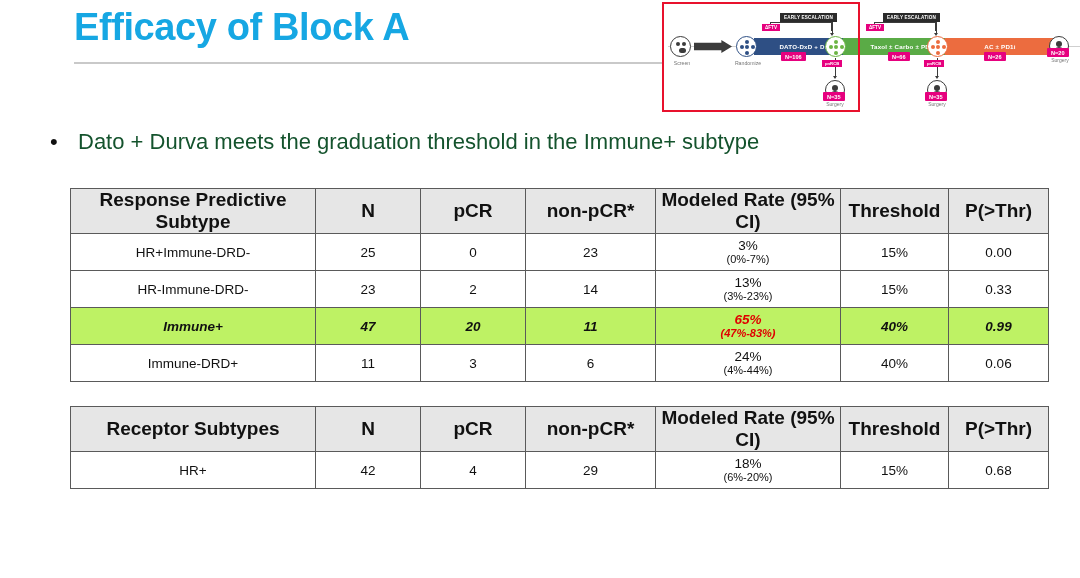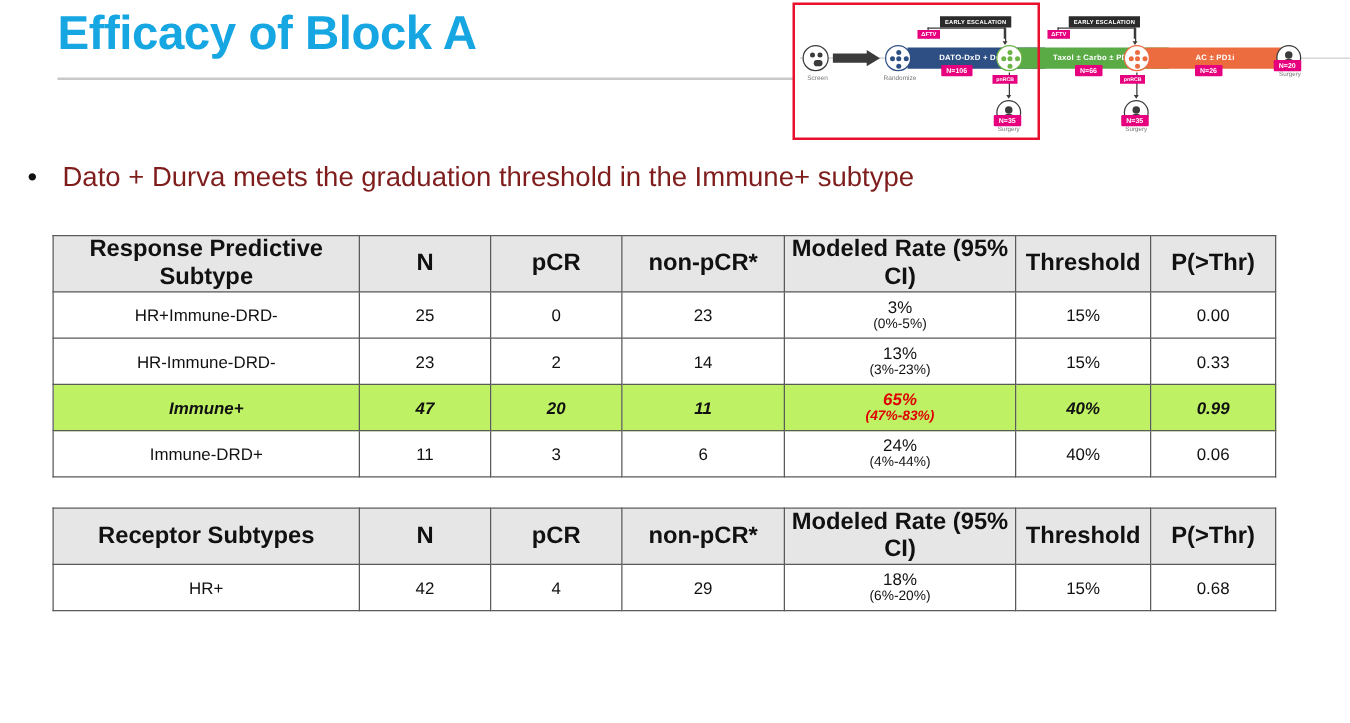--- a/index.html
+++ b/index.html
@@ -3,21 +3,21 @@
 <meta charset="utf-8">
 <style>
   * { box-sizing: border-box; }
   html, body {
     margin: 0; padding: 0;
     width: 1080px; height: 578px;
     background: #ffffff;
     font-family: "Liberation Sans", sans-serif;
     overflow: hidden;
   }
-  .slide { position: relative; width: 942px; height: 578px; background:#fff; }
+  .slide { position: relative; width: 942px; height: 578px; background:#fff;margin-left:28px; }
 
   
   .title-wrap { position:absolute; left:46px; top:8px; width:560px; }
   .slide-title {
     font-size: 38px; font-weight: bold; color: #16A7E3;
     letter-spacing: -0.4px; line-height: 1.05; white-space: nowrap;
   }
   .title-rule {
     position:absolute; left:46px; top:62px; width:590px; height:2px;
     background:#c9c9c9;
@@ -111,21 +111,21 @@
     border-left:2.5px solid transparent; border-right:2.5px solid transparent;
     border-top:3.5px solid #3b3b3b; z-index:3;
   }
 
   
   .bullet-row {
     position:absolute; left:22px; top:128px; width:980px;
     display:flex; align-items:flex-start;
   }
   .bullet-dot { font-size:22px; line-height:28px; color:#111; width:28px; }
-  .bullet-text { font-size:22px; line-height:28px; color:#7f1d1d; }
+  .bullet-text { font-size:22px; line-height:28px; color:#14532d; }
 
   
   table.datatable {
     position:absolute; border-collapse:collapse; table-layout:fixed;
     background:#fff;
   }
   table.datatable th, table.datatable td {
     border:1px solid #5a5a5a; text-align:center; vertical-align:middle;
     color:#111; font-size:13.5px; padding:0;
   }
@@ -287,21 +287,21 @@
       </tr>
     </thead>
     <tbody>
       <tr>
         <td>HR+Immune-DRD-</td>
         <td>25</td>
         <td>0</td>
         <td>23</td>
         <td class="rate-cell">
           <span class="rate-main">3%</span>
-          <span class="rate-ci">(0%-5%)</span>
+          <span class="rate-ci">(0%-7%)</span>
         </td>
         <td>15%</td>
         <td>0.00</td>
       </tr>
       <tr>
         <td>HR-Immune-DRD-</td>
         <td>23</td>
         <td>2</td>
         <td>14</td>
         <td class="rate-cell">

